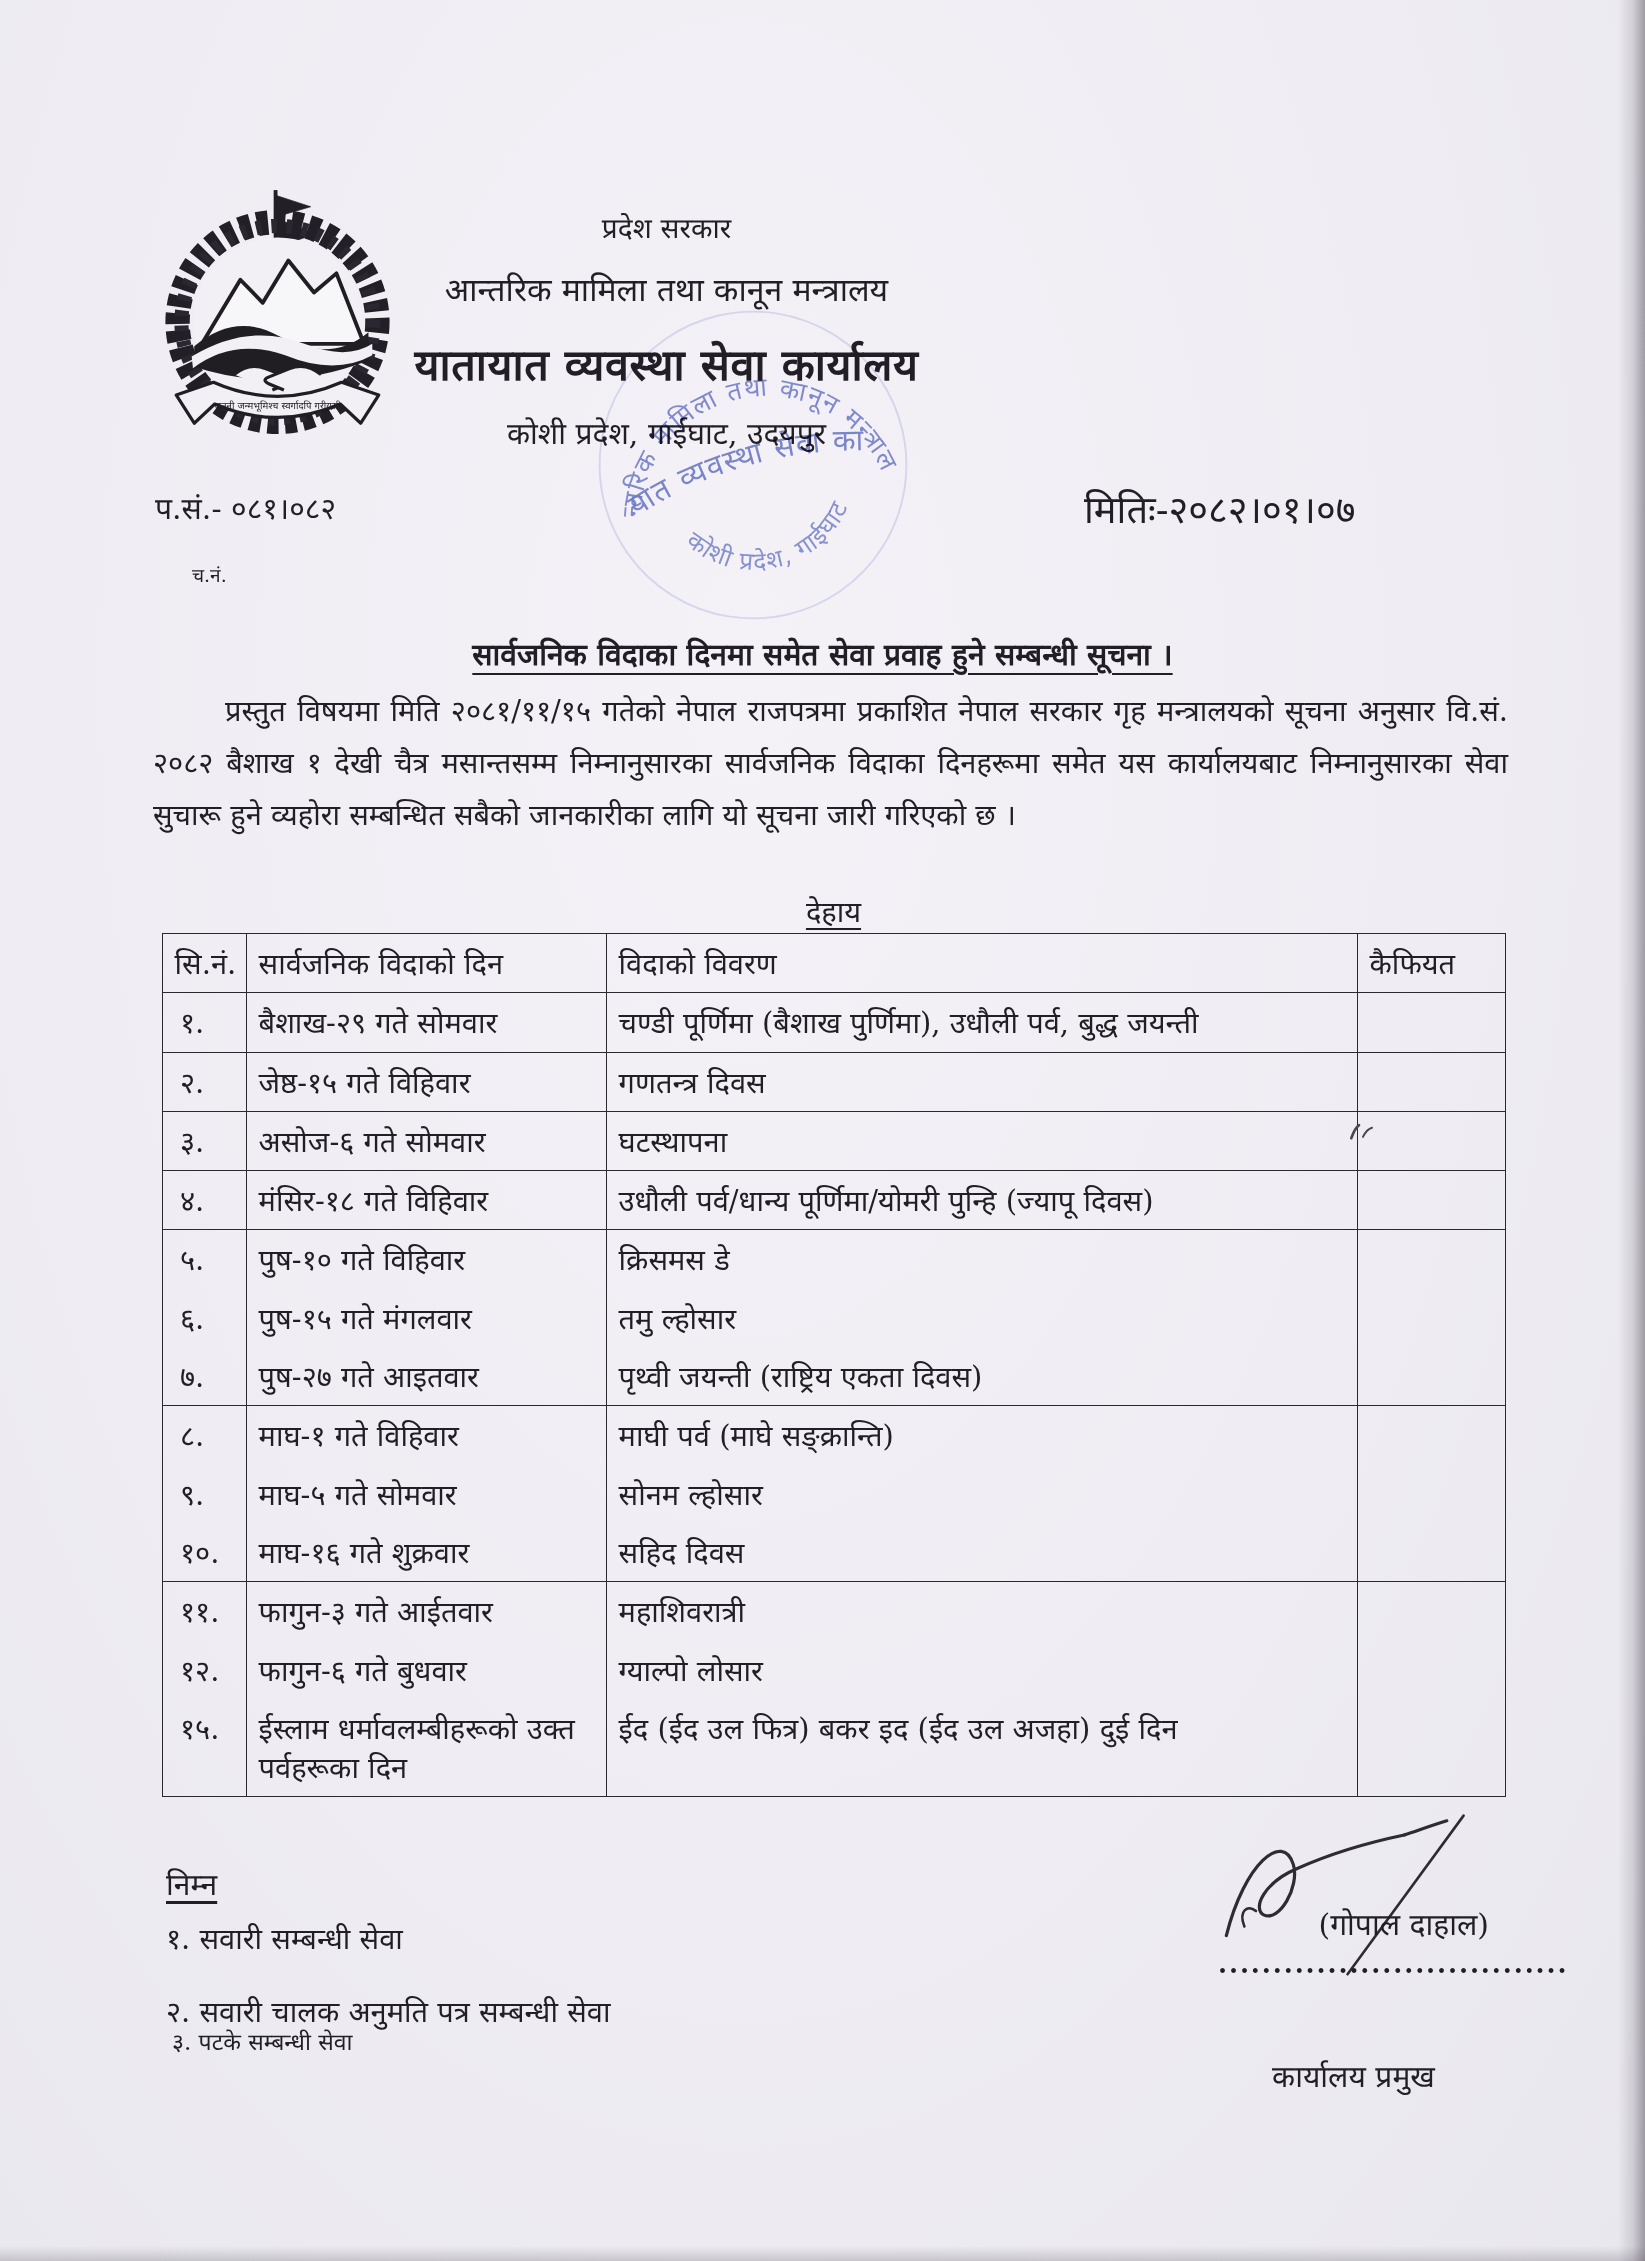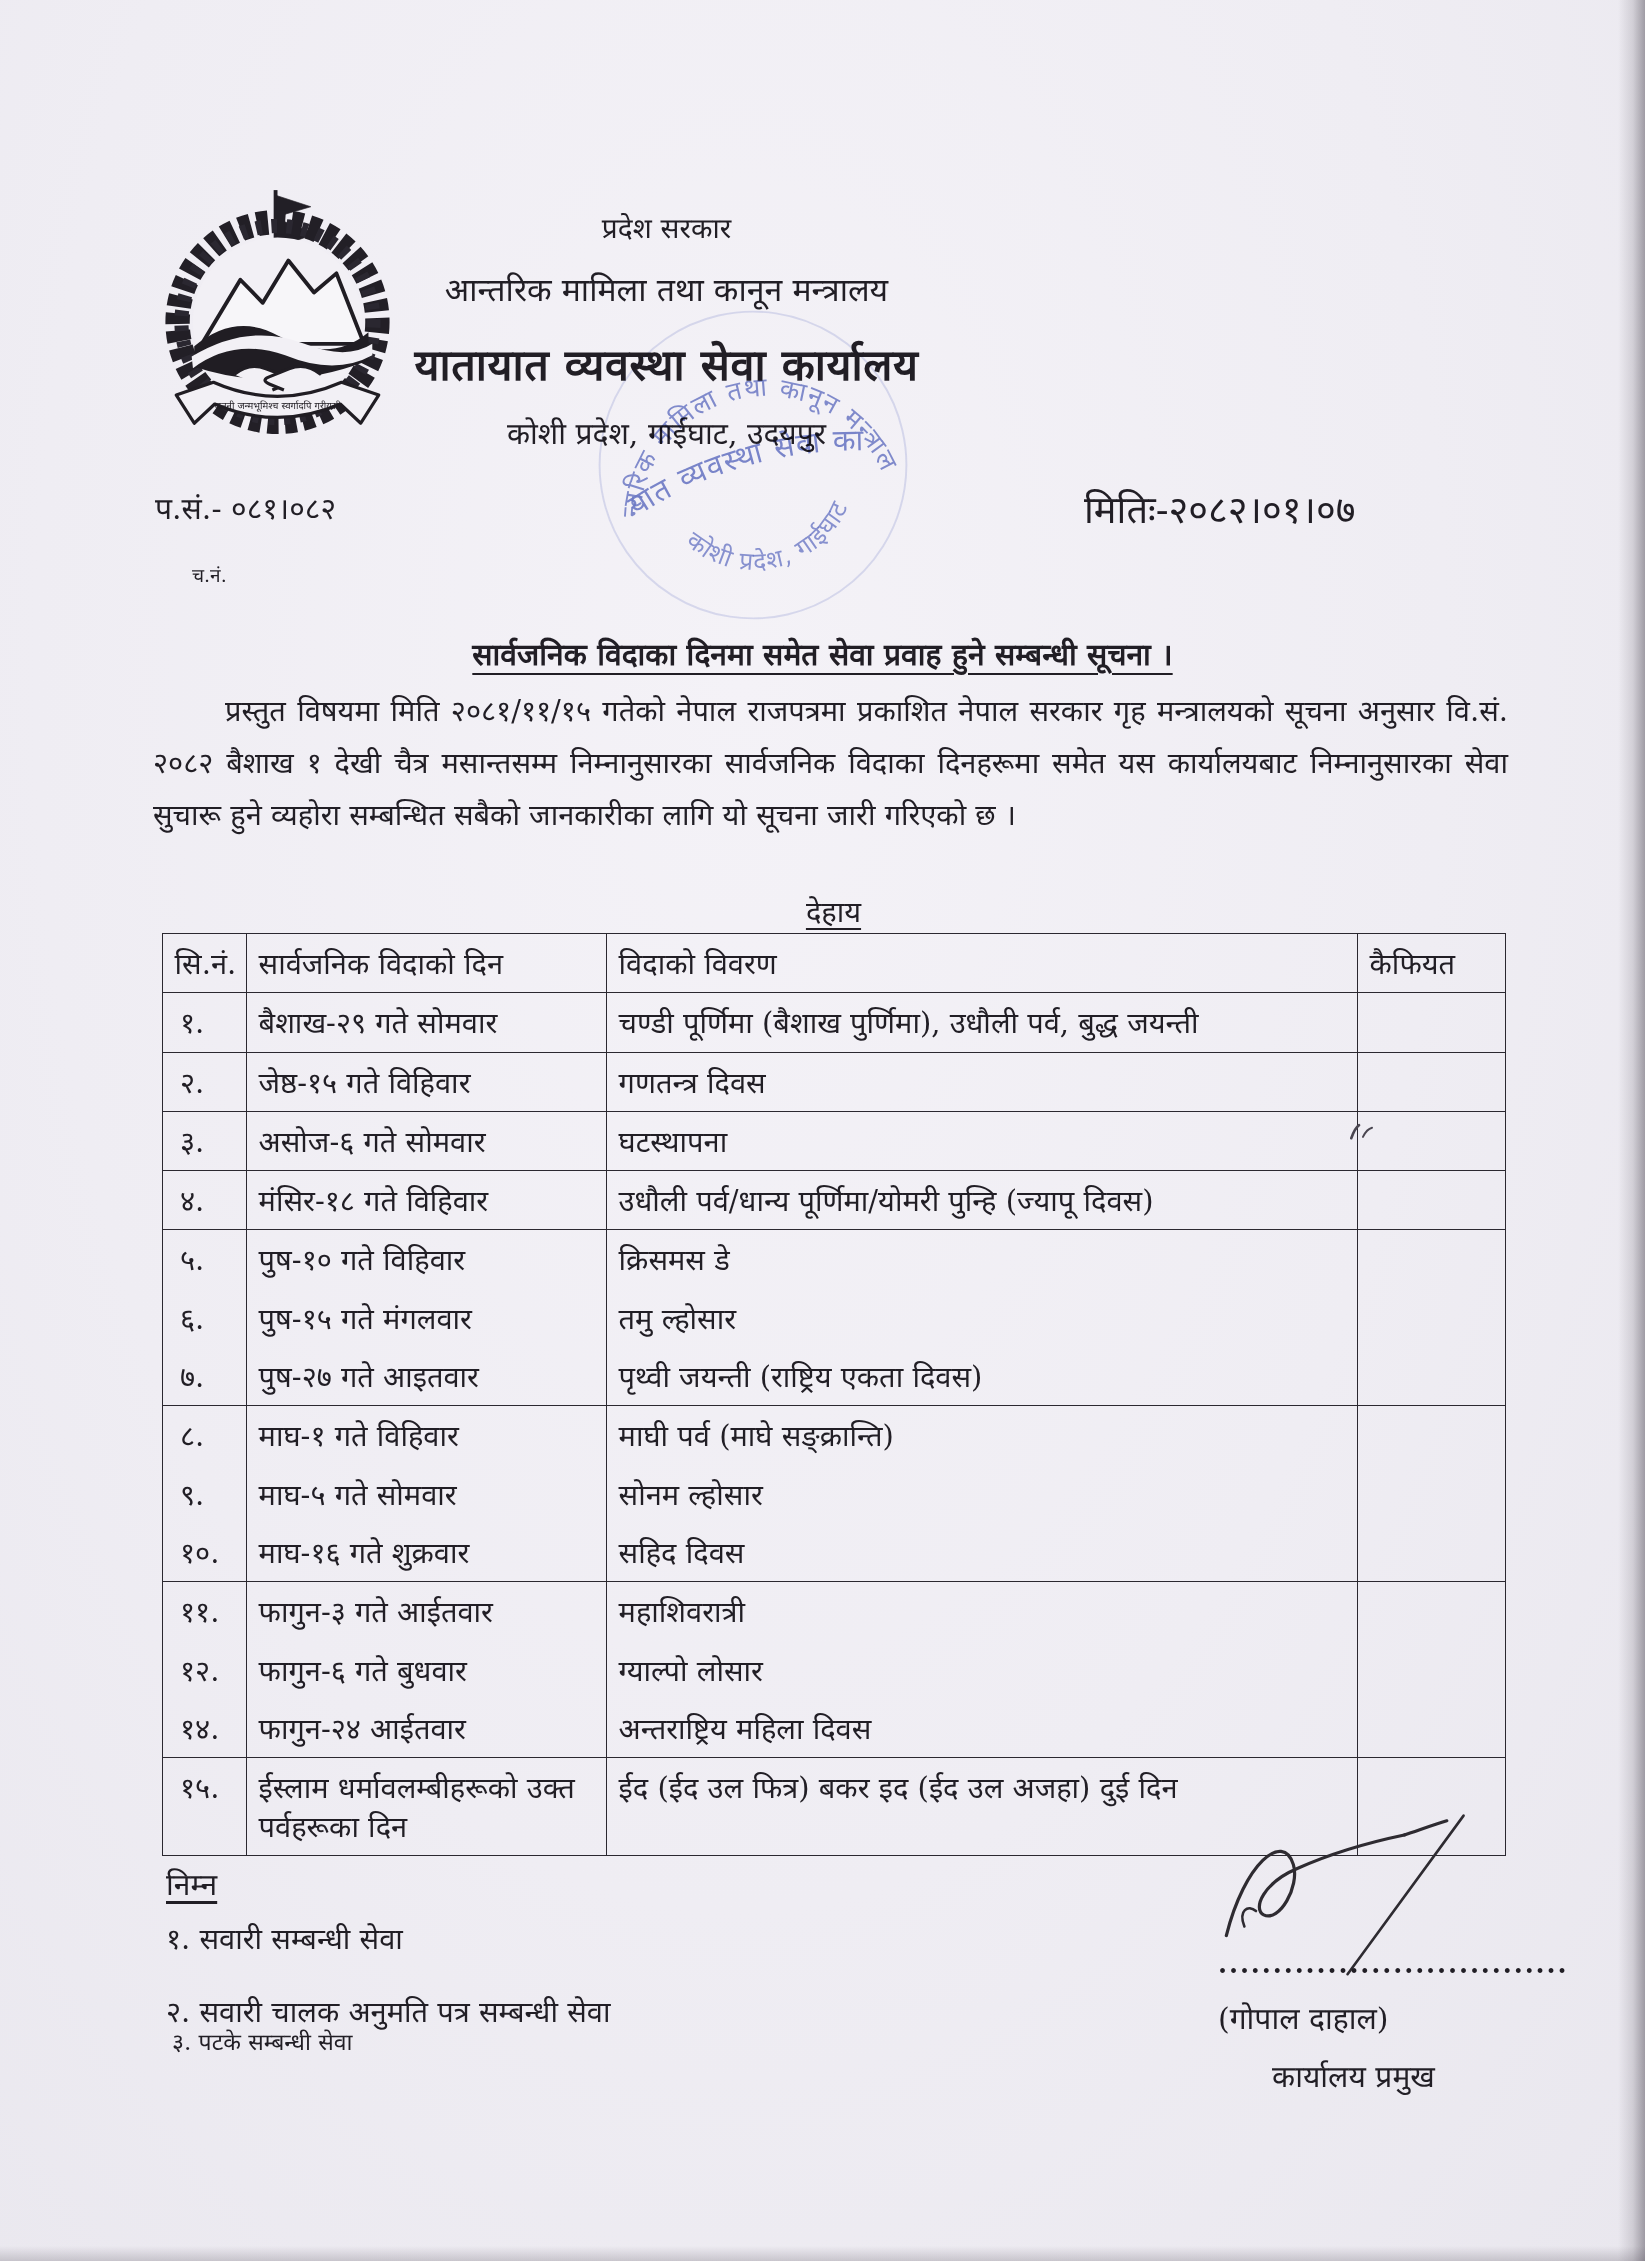--- a/index.html
+++ b/index.html
@@ -68,21 +68,21 @@
   
   .list-title { left: 166px; top: 1863px; font-size: 30px; }
   .list-title span { text-decoration: underline; text-underline-offset: 6.4px; }
   .svc-1 { left: 166px; top: 1918px; font-size: 29px; }
   .svc-2 { left: 166px; top: 1971px; font-size: 29px; margin-top: 20px; }
   .svc-3 { left: 172px; top: 2025px; font-size: 23px; }
 
   .sig-scribble { left: 1207px; top: 1813px; width: 303px; height: 169px; }
   .sig-dots { left: 1218px; top: 1949px; width: 271px; text-align: center;
               font-size: 26px; font-weight: bold; letter-spacing: 1.9px; }
-  .sig-name { left: 1218px; top: 1997px; width: 271px; text-align: left; font-size: 30px; }
+  .sig-name { left: 1218px; top: 1903px; width: 271px; text-align: right; font-size: 30px; }
   .sig-role { left: 1218px; top: 2055px; width: 271px; text-align: center; font-size: 30px; }
 
   .pen-mark { left: 1346px; top: 1120px; width: 30px; height: 26px; }
 
   
   .edge-right { right: 0; top: 0; width: 27px; height: 100%;
     background: linear-gradient(to right, rgba(70,63,75,0) 0%, rgba(70,63,75,0.16) 55%, rgba(52,46,58,0.42) 100%); }
   .edge-bottom { bottom: 0; left: 0; width: 100%; height: 15.5px;
     background: linear-gradient(to bottom, rgba(70,63,75,0), rgba(70,63,75,0.22)); }
 </style>
@@ -230,26 +230,20 @@
             <td>महाशिवरात्री</td>
             <td></td>
           </tr>
         <tr class="grp">
             <td class="sn">१२.</td>
             <td>फागुन-६ गते बुधवार</td>
             <td>ग्याल्पो लोसार</td>
             <td></td>
           </tr>
         <tr>
-            <td class="sn">१४.</td>
-            <td>फागुन-२४ आईतवार</td>
-            <td>अन्तराष्ट्रिय महिला दिवस</td>
-            <td></td>
-          </tr>
-        <tr>
             <td class="sn">१५.</td>
             <td>ईस्लाम धर्मावलम्बीहरूको उक्त पर्वहरूका दिन</td>
             <td>ईद (ईद उल फित्र) बकर इद (ईद उल अजहा) दुई दिन</td>
             <td></td>
           </tr>
       </tbody>
     </table>
   </div>
 
   <svg class="abs pen-mark" viewBox="0 0 46 40">

